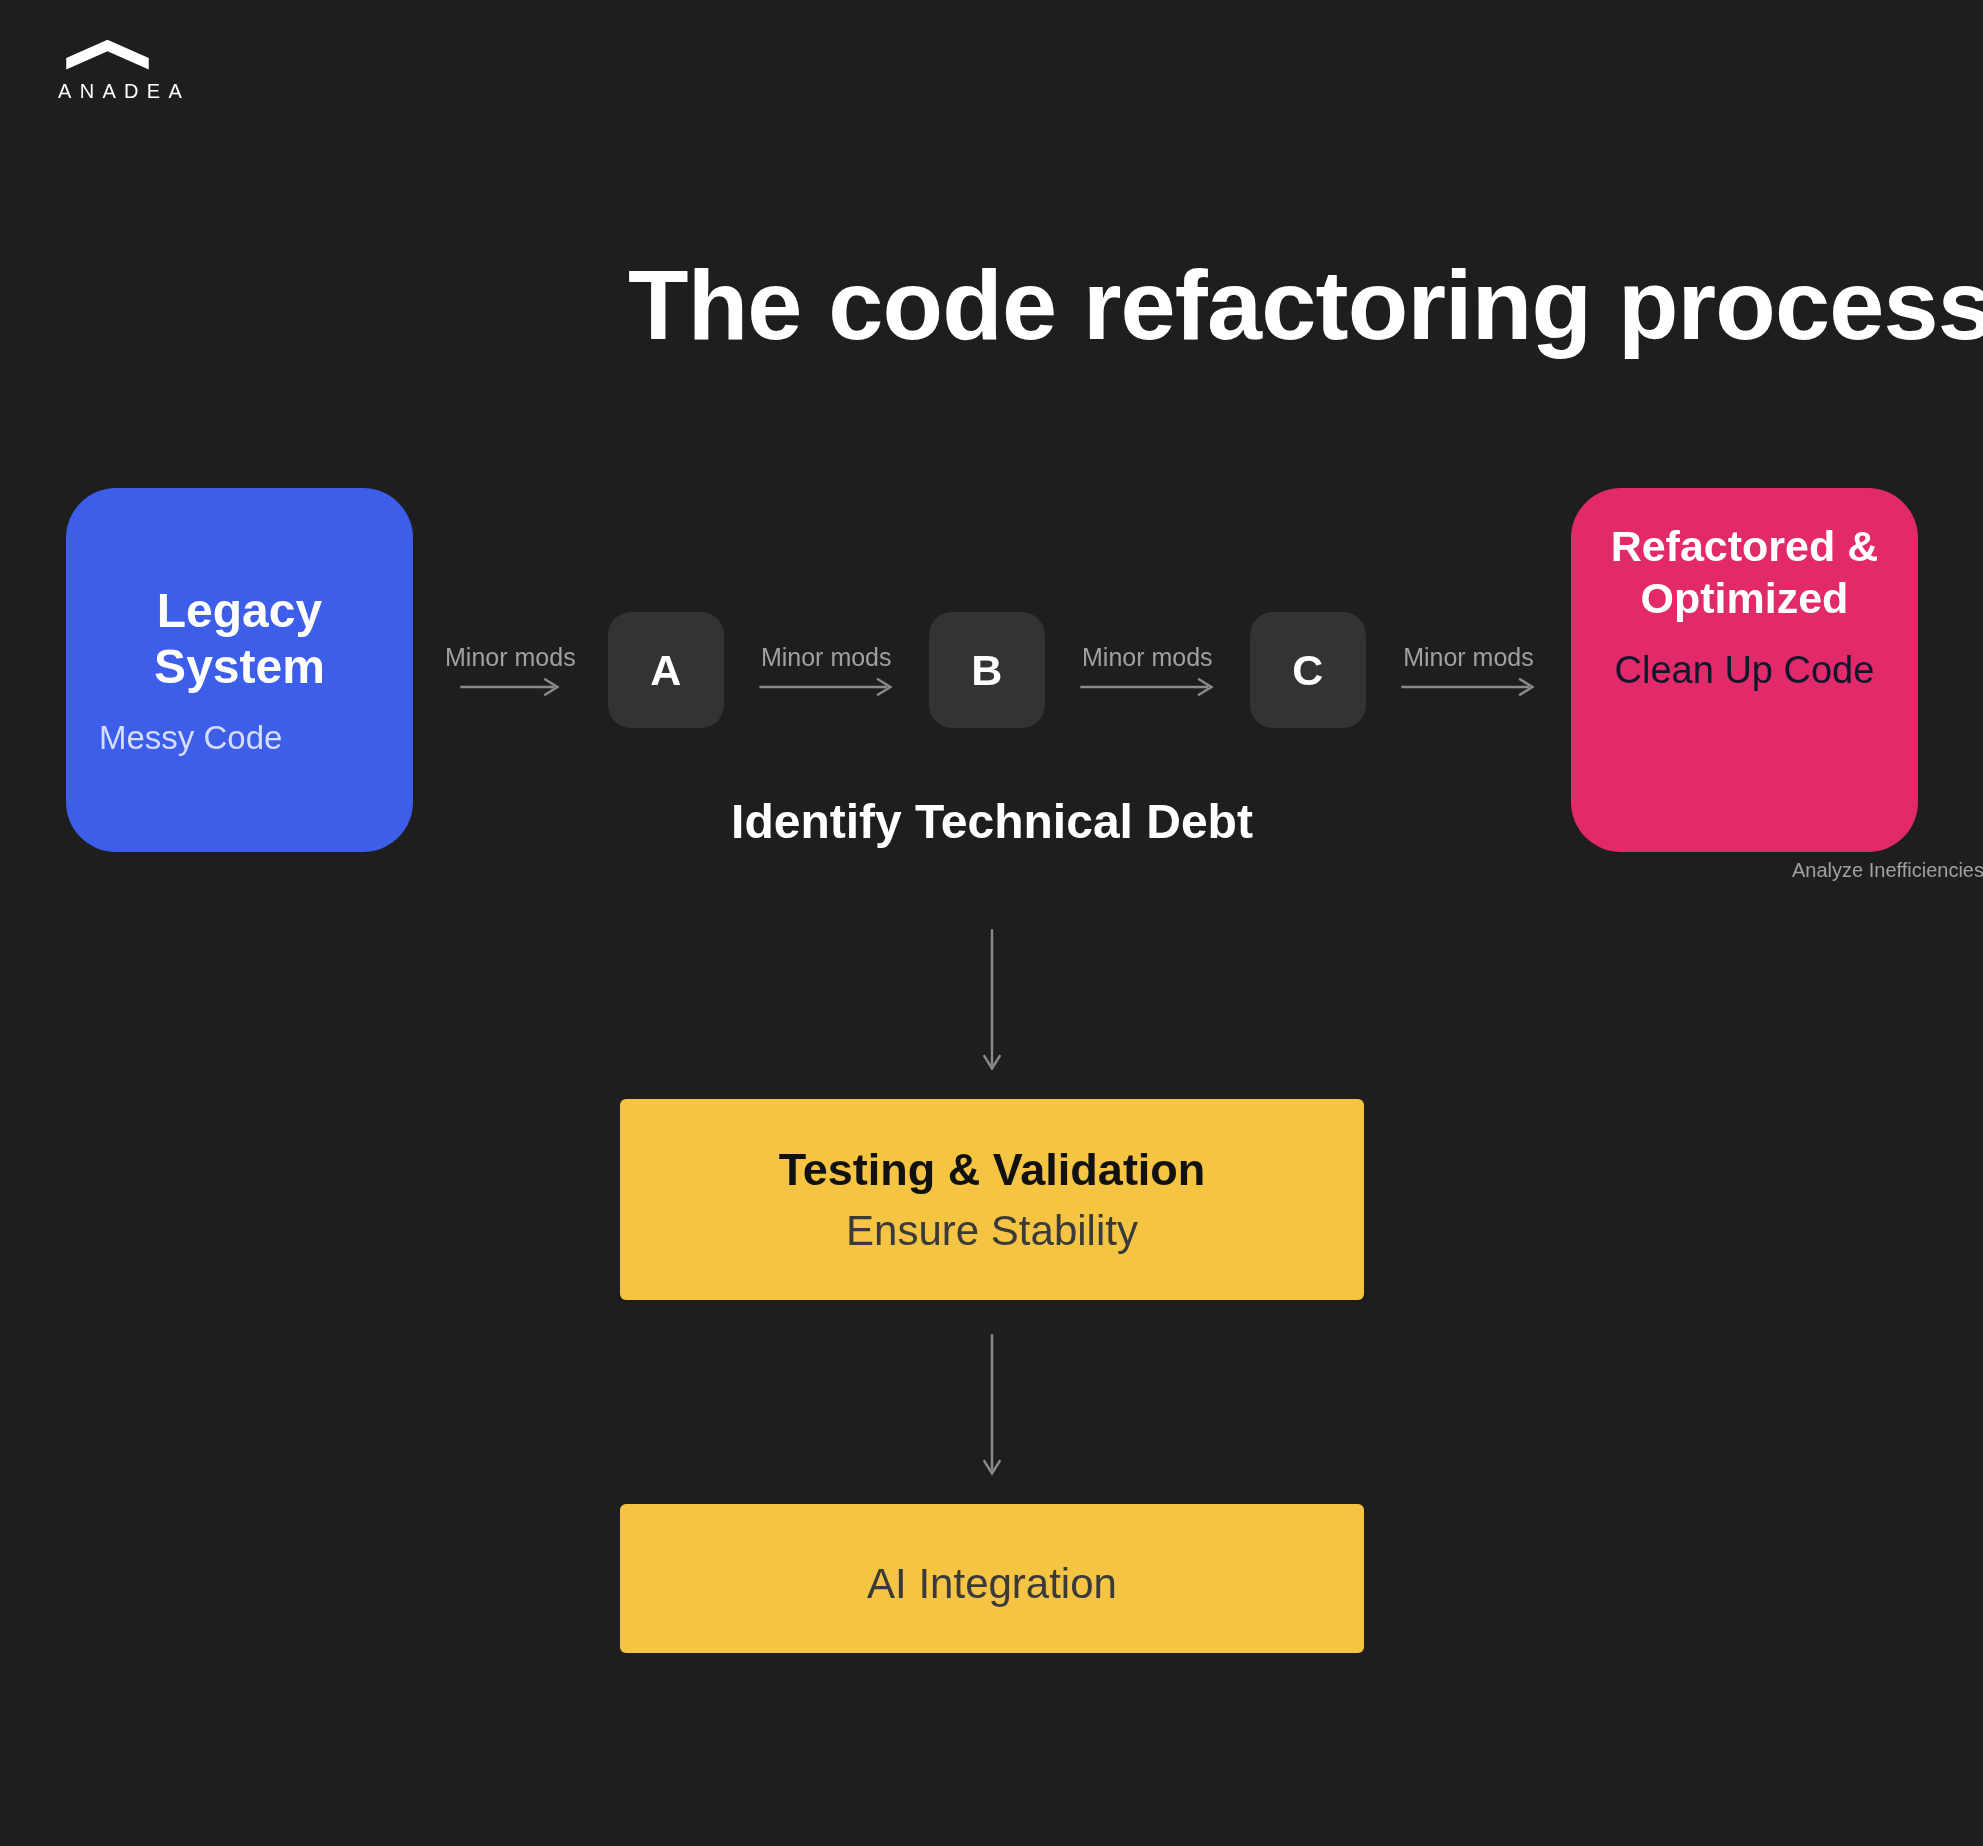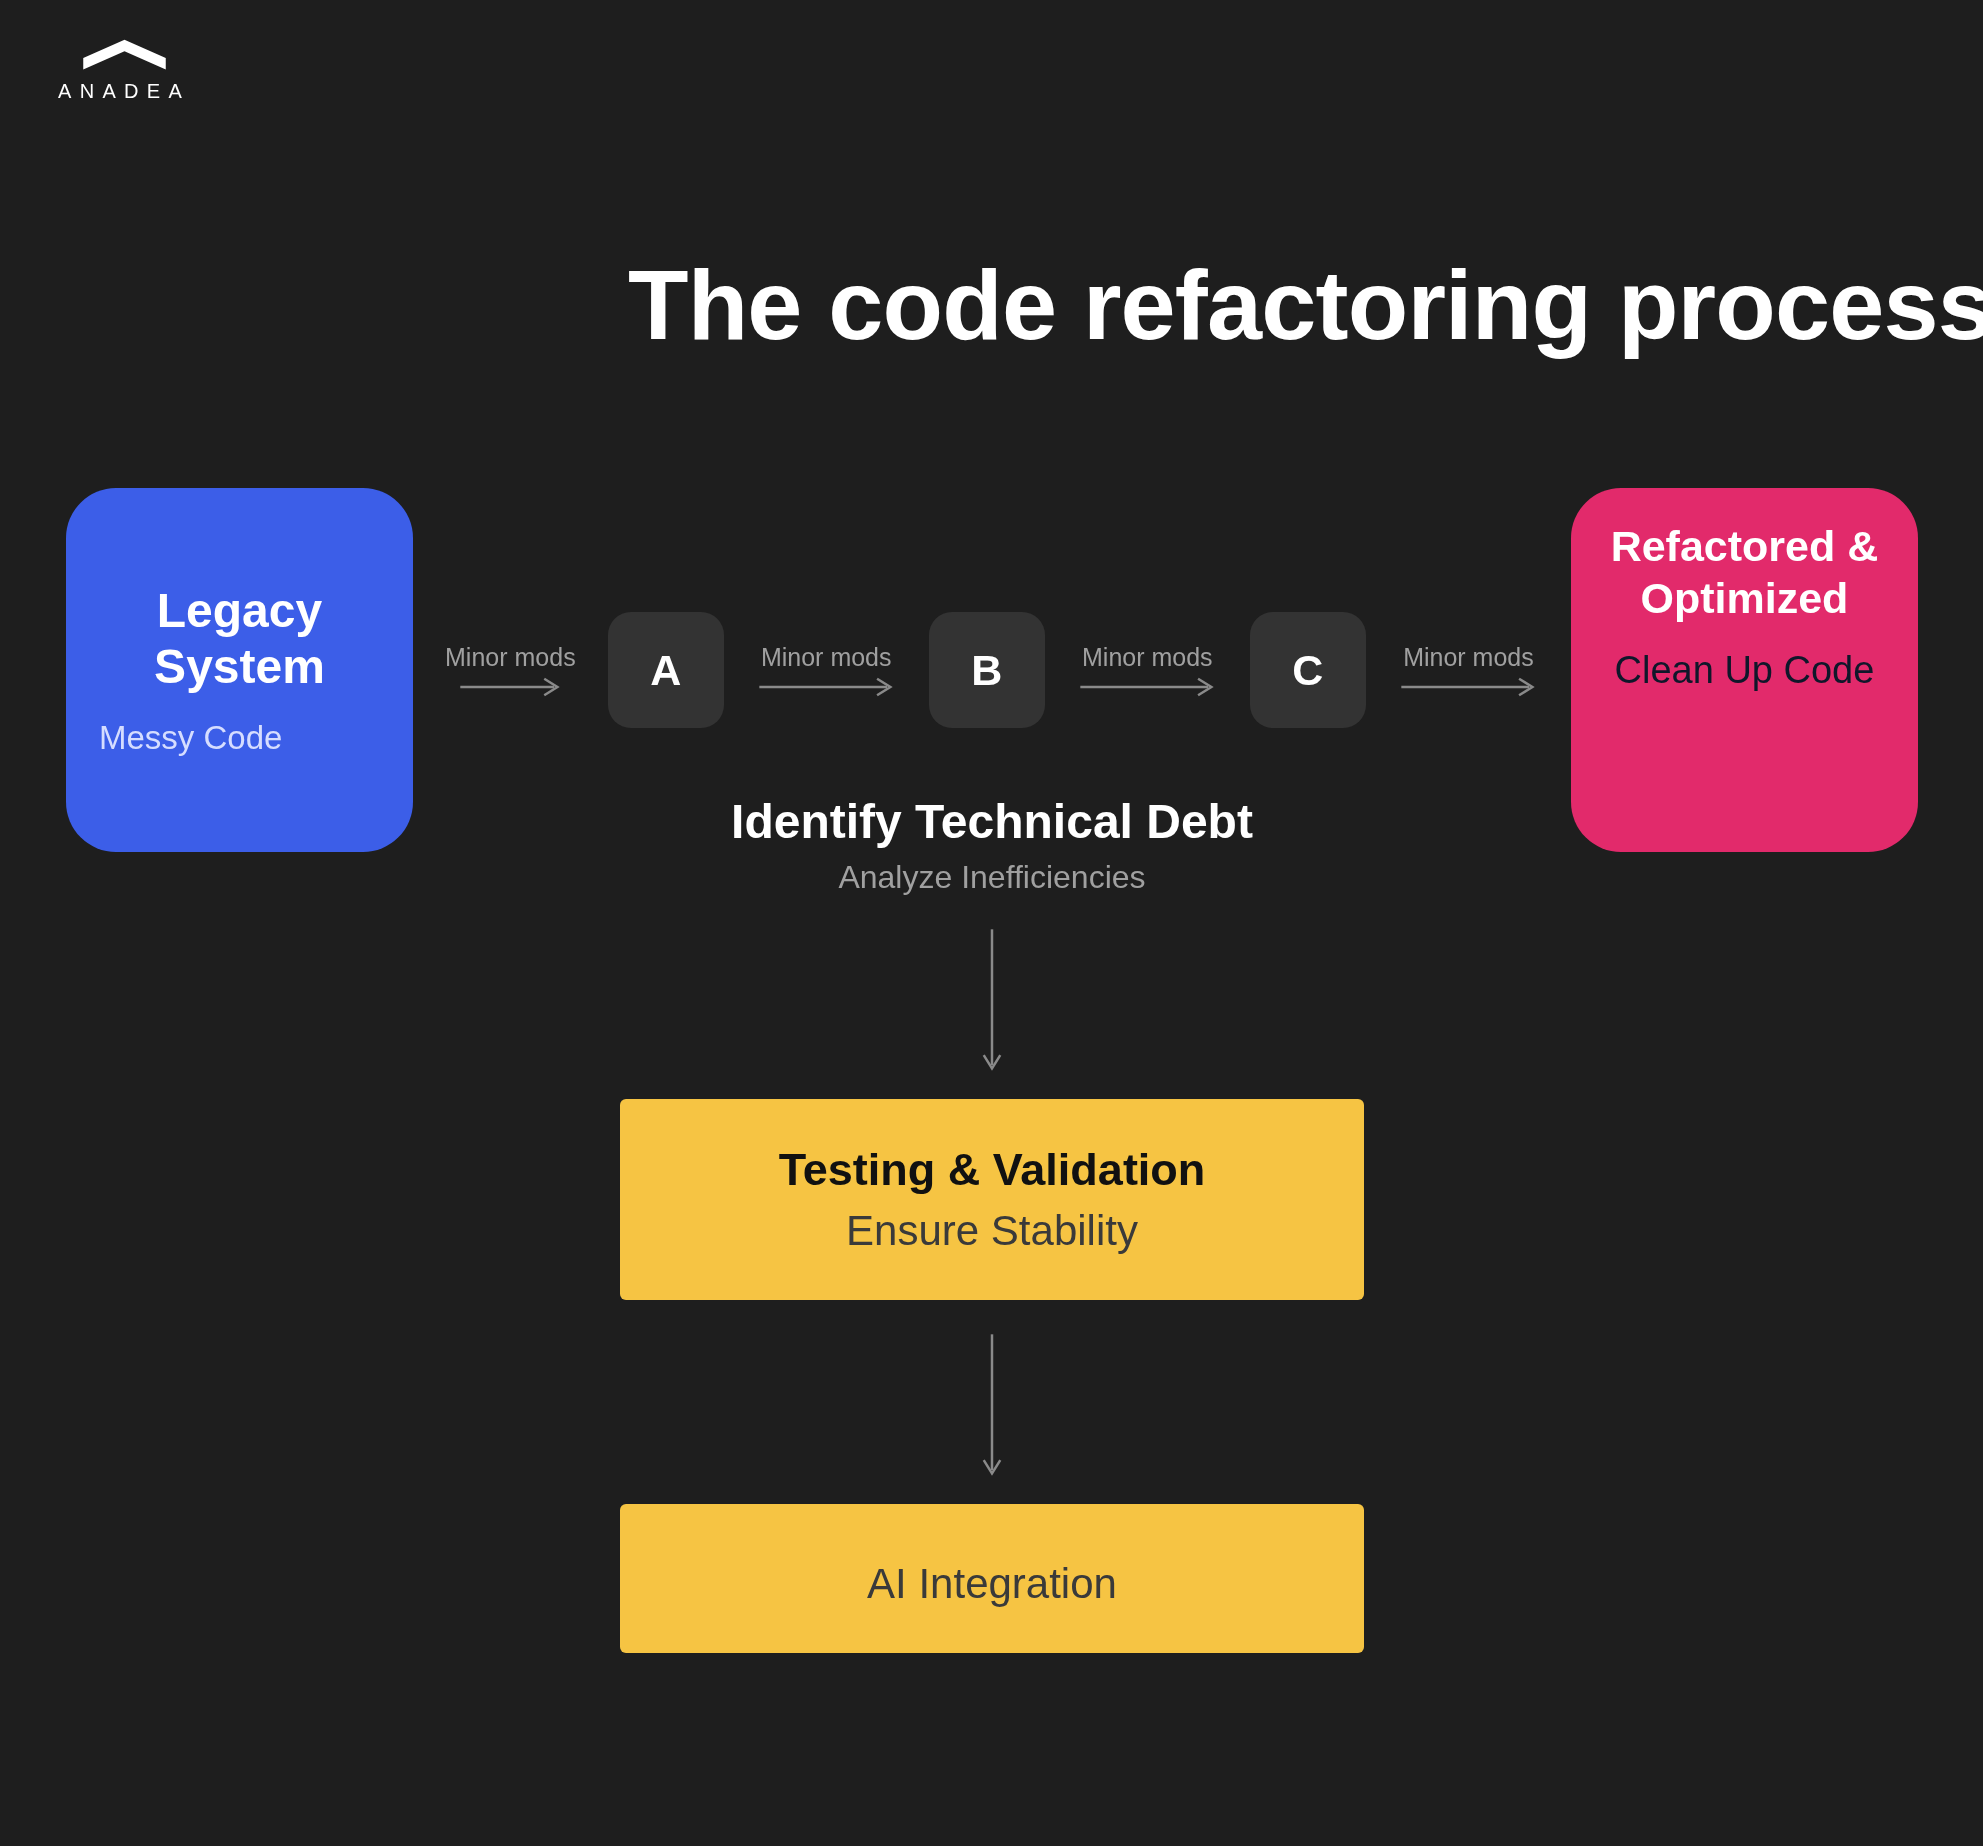--- a/index.html
+++ b/index.html
@@ -12,21 +12,20 @@
     height: 1847px;
     position: relative;
     overflow: hidden;
   }
   .logo {
     position: absolute;
     top: 33px;
     left: 58px;
     display: flex;
     flex-direction: column;
-    align-items: center;
   }
   .logo-mark svg { display: block; }
   .logo-text {
     font-size: 20px;
     letter-spacing: 8.3px;
     font-weight: 500;
     margin-top: 6.6px;
     color: #ffffff;
   }
   .title {
@@ -131,24 +130,25 @@
     left: 0;
     width: 100%;
     text-align: center;
   }
   .identify .big {
     font-size: 48px;
     font-weight: 700;
     color: #ffffff;
   }
   .identify .small {
-    font-size: 32px;
+    font-size: 20px;
     font-weight: 400;
     color: #a0a0a0;
     margin-top: 10px;
+    text-align: right;
   }
   .v-arrow {
     position: absolute;
     left: 50%;
     transform: translateX(-50%);
   }
   .v-arrow svg { display: block; }
   .yellow-box {
     position: absolute;
     left: 50%;

